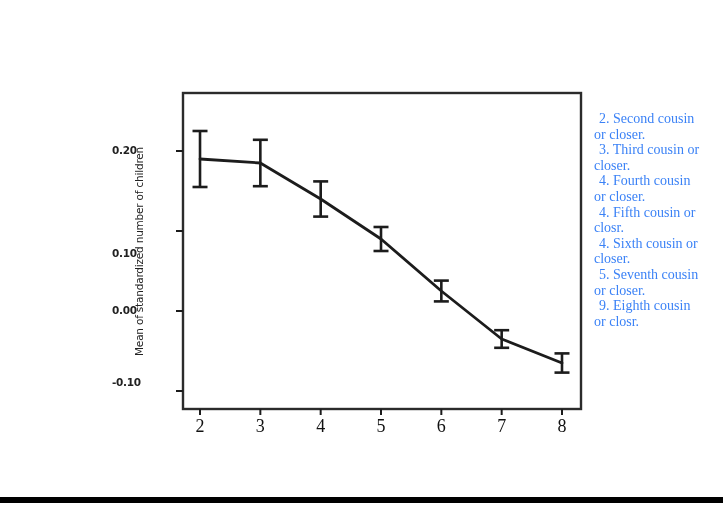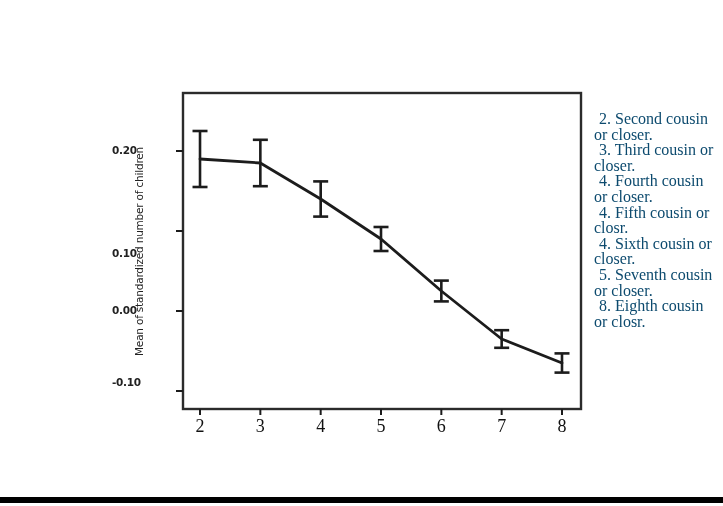--- a/index.html
+++ b/index.html
@@ -20,21 +20,21 @@
   .y-axis-title{
     position:absolute;left:129px;top:93px;height:316px;width:20px;
     display:flex;align-items:center;justify-content:center;
   }
   .y-axis-title span{
     writing-mode:vertical-rl;transform:rotate(180deg);white-space:nowrap;
     font-family:"DejaVu Sans",sans-serif;font-size:10.5px;letter-spacing:-0.2px;color:#222;
   }
   .legend{
     position:absolute;left:594px;top:111px;width:120px;
-    font-size:16px;line-height:15.6px;color:#0c4a6e;
+    font-size:14px;line-height:15.6px;color:#3b82f6;
   }
   .legend-item{white-space:pre-line;text-indent:5px;}
   .caption{
     position:absolute;left:8px;right:8px;top:452px;
     font-size:13.6px;line-height:15.4px;text-indent:97px;color:#101010;
   }
   .bottom-bar{position:absolute;left:0;top:497px;width:723px;height:6px;background:#000;}
 </style>
 </head>
 <body>
@@ -88,21 +88,21 @@
     <div class="legend-item">3. Third cousin or
 closer.</div>
     <div class="legend-item">4. Fourth cousin
 or closer.</div>
     <div class="legend-item">4. Fifth cousin or
 closr.</div>
     <div class="legend-item">4. Sixth cousin or
 closer.</div>
     <div class="legend-item">5. Seventh cousin
 or closer.</div>
-    <div class="legend-item">8. Eighth cousin
+    <div class="legend-item">9. Eighth cousin
 or closr.</div>
   </div>
 
 
   <div class="bottom-bar"></div>
 
 <span class="ytick" style="top: 144px;">0.20</span>
     <span class="ytick" style="top: 224px; margin-top: 23px;">0.10</span>
     <span class="ytick" style="top: 304px;">0.00</span>
     <span class="ytick" style="top: 376px;">-0.10</span>

